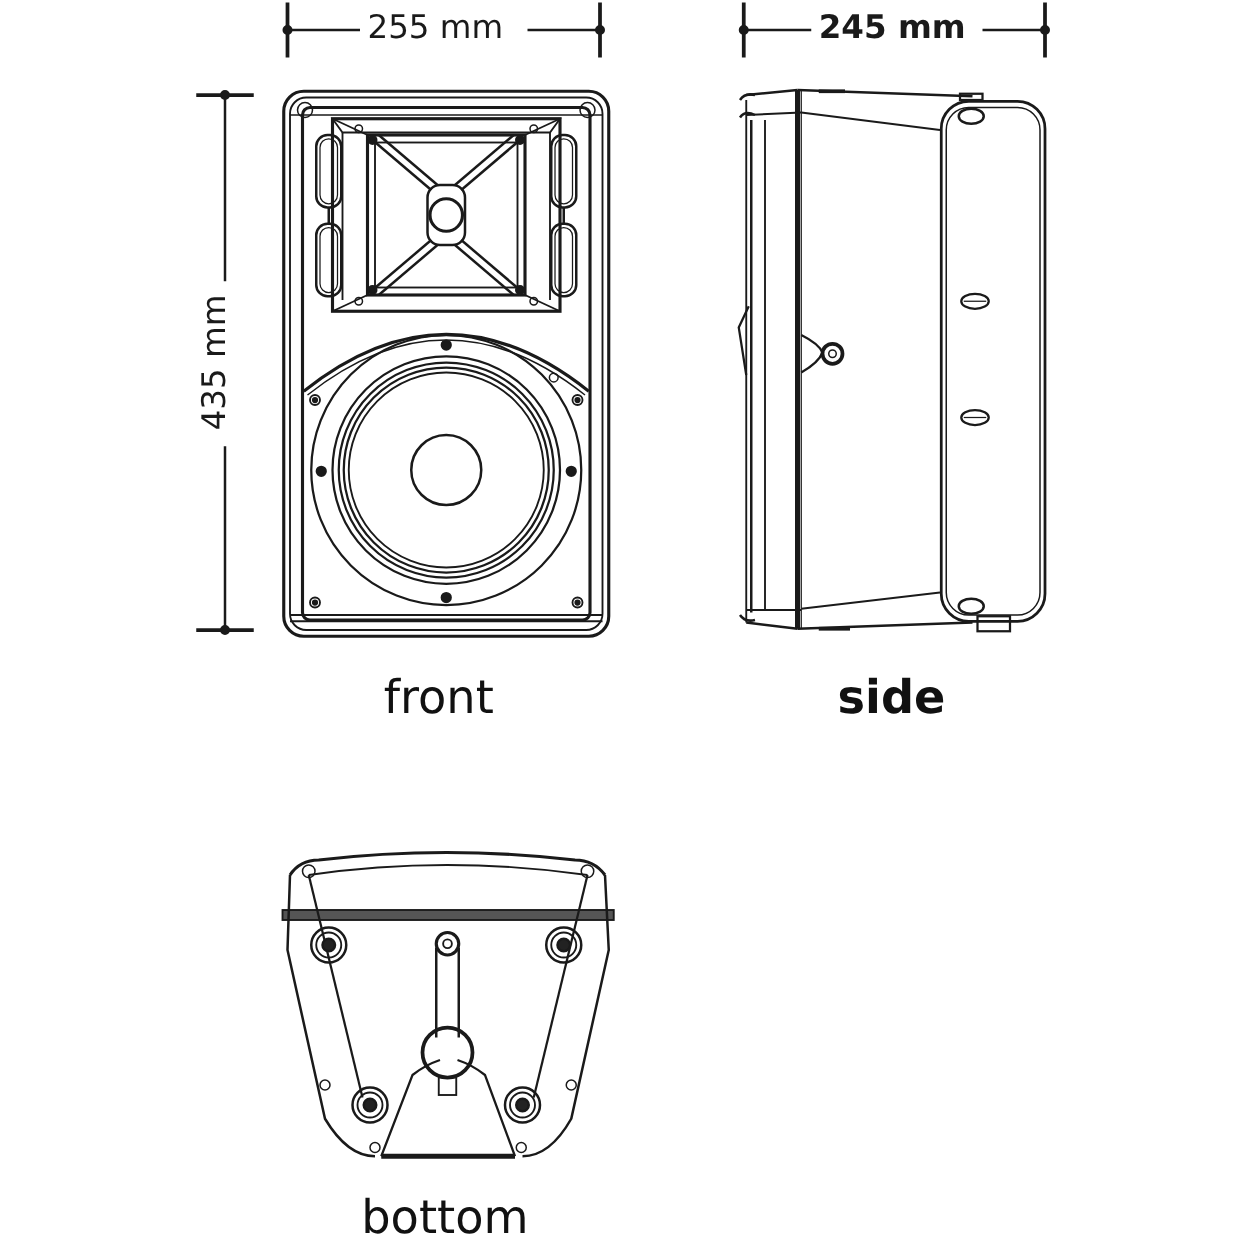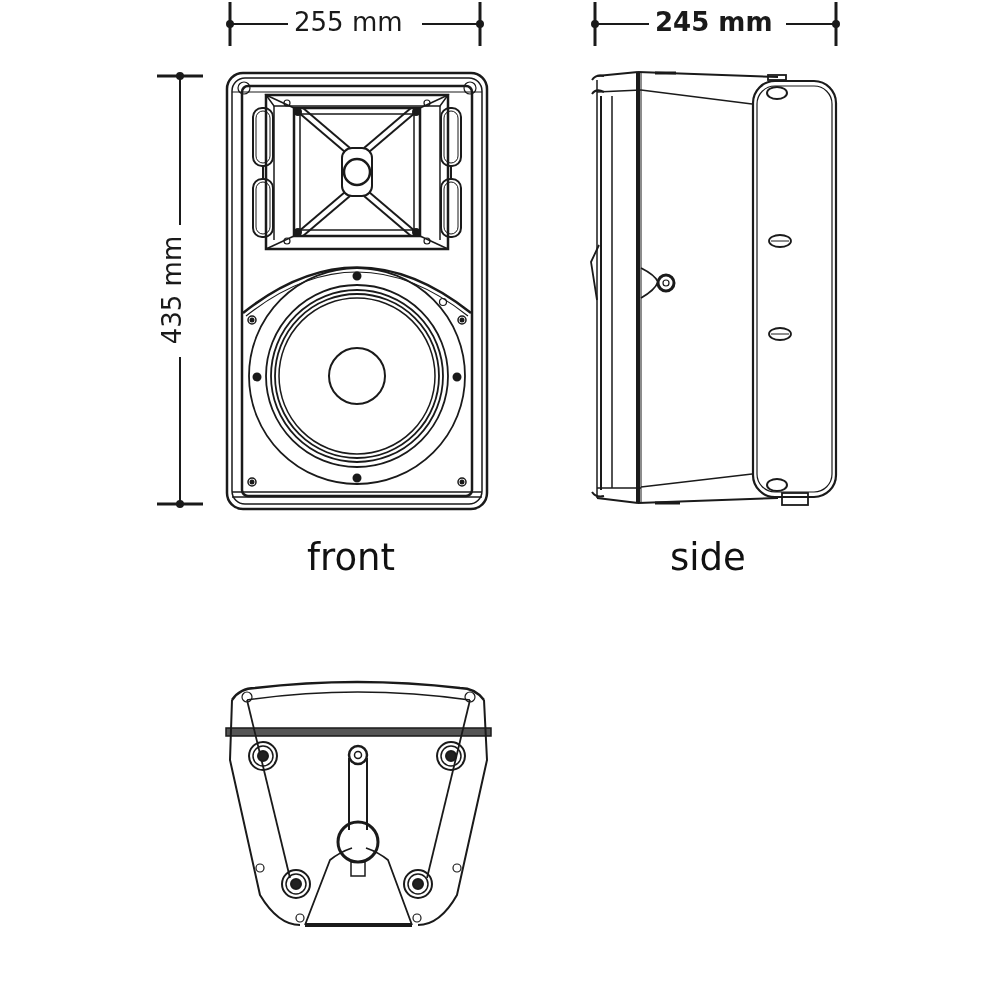--- a/index.html
+++ b/index.html
@@ -212,14 +212,15 @@
       <circle cx="358" cy="842" r="20" stroke-width="3"></circle>
       <rect x="351" y="862" width="14" height="14" stroke-width="1.5"></rect>
     </g>
   </svg>
 
   <div class="dim-text" style="left:288px; top:7px;">255 mm</div>
   <div class="dim-text" style="left:649px; top:7px;font-weight:bold;">245 mm</div>
   <div class="dim-text vertical" style="left:112px; top:275px;">435 mm</div>
 
   <div class="label" style="left:307px; top:536px;">front</div>
-  <div class="label" style="left:670px; top:536px;">side</div>
+  <div class="label" style="left:670px; top:536px;font-weight:bold;">side</div>
+  <div class="label" style="left:289px; top:952px;">bottom</div>
 </div>
 
 </body></html>

